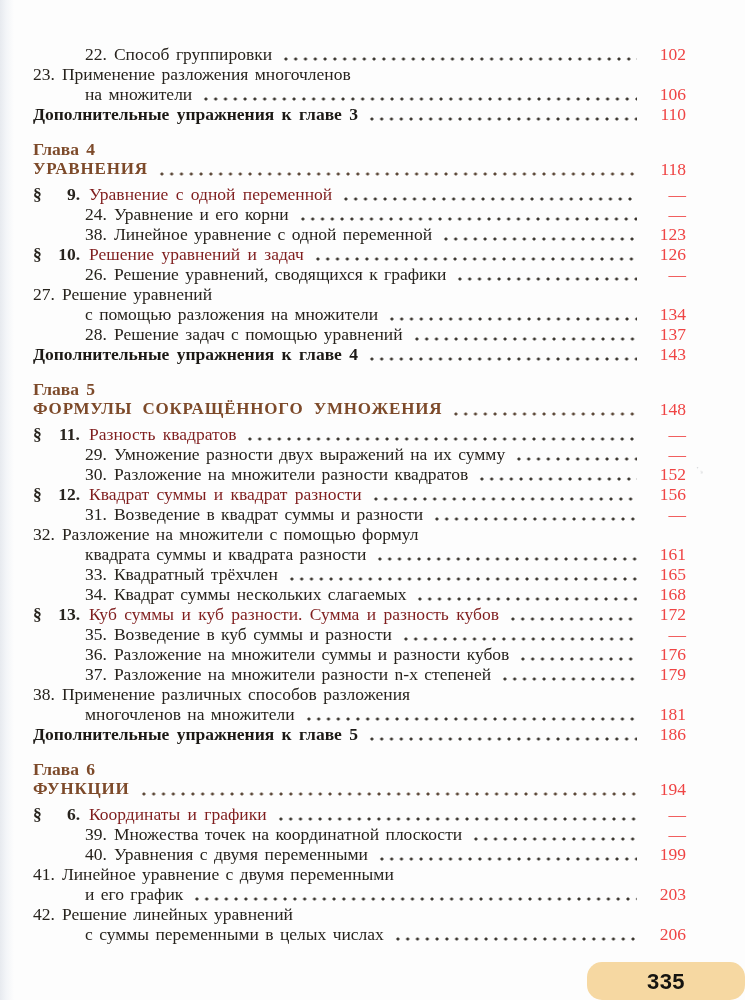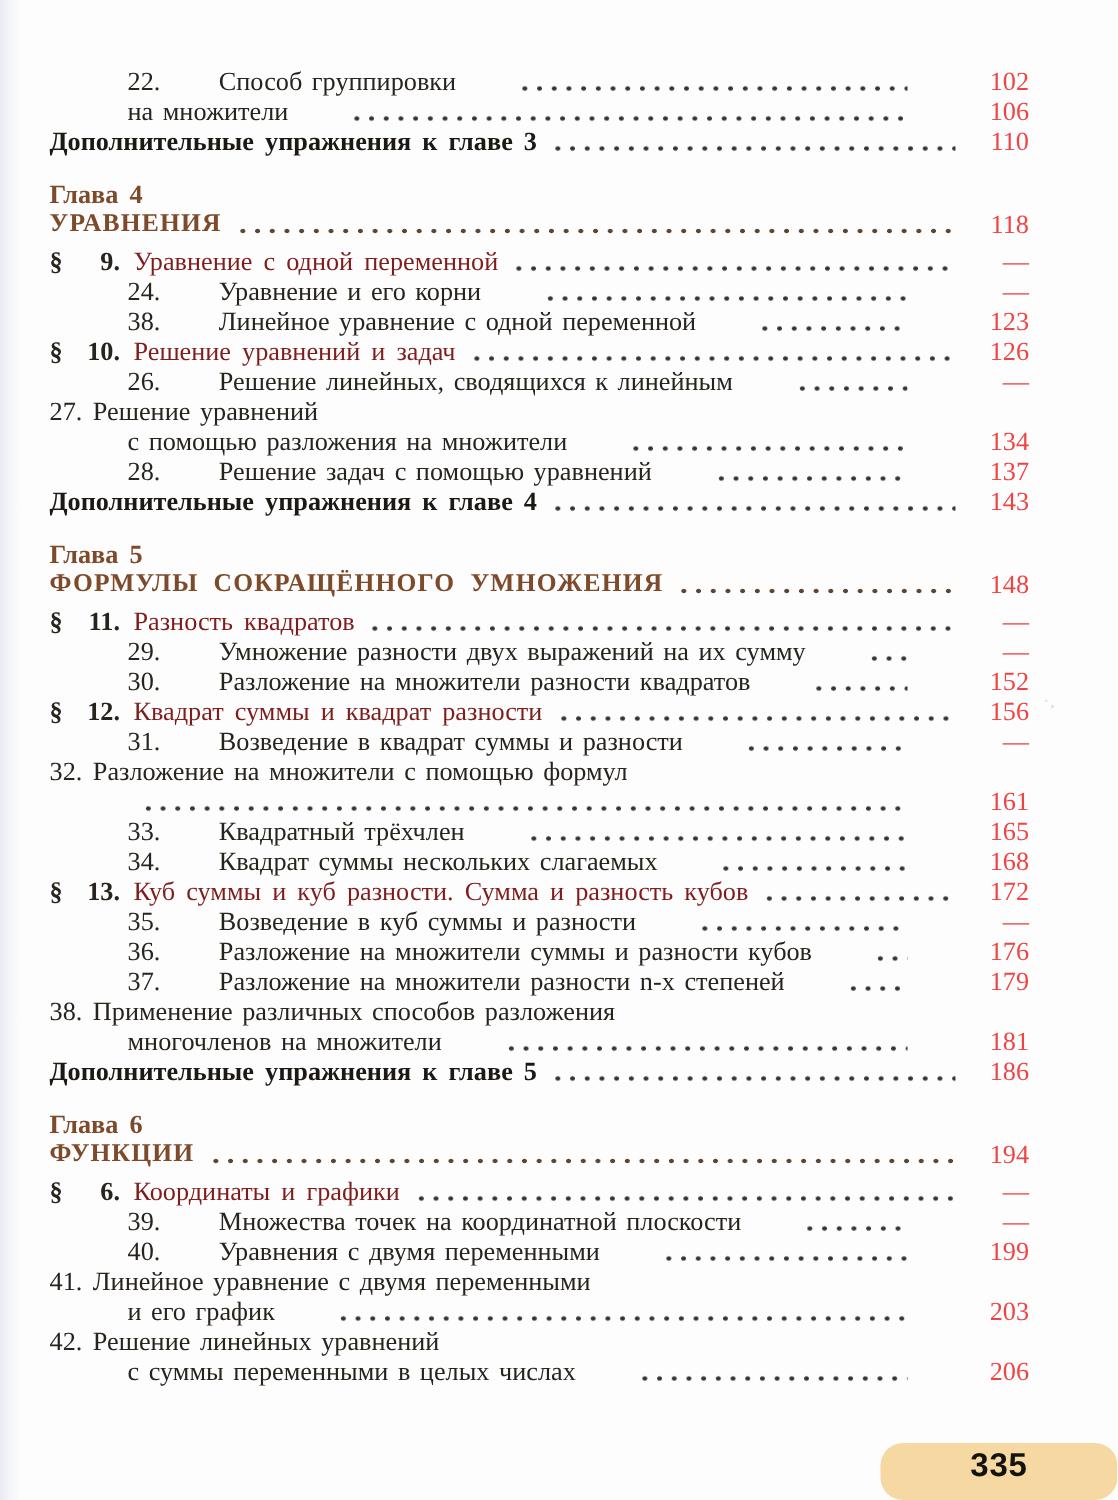--- a/index.html
+++ b/index.html
@@ -34,21 +34,21 @@
     display: flex; align-items: flex-end;
     font-size: 17.5px; line-height: 20px;
     white-space: nowrap;
   }
   .row span { line-height: 20px; }
   .gap-lg { height: 15px; }
   .gap-sm { height: 5px; }
 
   .label { word-spacing: 2px; }
   .inum { margin-right: 7px; }
-  .item, .cont { padding-left: 52px; gap: 32px; }
+  .item, .cont { padding-left: 52px; }
 
   .section .sec-mark { width: 17px; font-weight: 700; flex-shrink: 0; }
   .section .sec-num  { width: 30px; text-align: right; font-weight: 700; margin-right: 9px; flex-shrink: 0; }
   .section .label    { font-weight: 400; word-spacing: 3px; color: #7f1d1d; }
 
   .extra .label { font-weight: 700; word-spacing: 3px; color: #1c1915; }
 
   .chapter .label {
     font-weight: 700; color: var(--brown, #7d4a2a);
     word-spacing: 3px;
@@ -70,21 +70,21 @@
     background-image: radial-gradient(circle, #5a4636 1.35px, rgba(0,0,0,0) 1.75px);
   }
 
   .page-num {
     width: 44px; text-align: right; flex-shrink: 0; color: #ef4444;
   }
 
   .page-badge {
     position: absolute; left: 587px; top: 962px; width: 158px; height: 38px;
     background: var(--badge, #f6d8a2);
-    display: flex; justify-content: center; border-radius: 15px;
+    display: flex; align-items: center; justify-content: center; border-radius: 15px;
   }
   .page-badge .pn {
     font-family: "Liberation Sans", "DejaVu Sans", sans-serif;
     font-weight: 700; font-size: 22px; color: #15130f;
     letter-spacing: .5px; margin-top: 2px;
   }
 </style>
 </head>
 <body>
 
@@ -93,20 +93,24 @@
 
   <div class="smudge">·¸</div>
 
   <main class="toc">
       <div class="row item">
         <span class="inum">22.</span>
         <span class="label">Способ группировки</span>
         <span class="dots"></span>
         <span class="page-num">102</span>
       </div>
+      <div class="row item-open">
+        <span class="inum">23.</span>
+        <span class="label">Применение разложения многочленов</span>
+      </div>
       <div class="row cont">
         <span class="label">на множители</span>
         <span class="dots"></span>
         <span class="page-num">106</span>
       </div>
       <div class="row extra">
         <span class="label">Дополнительные упражнения к главе 3</span>
         <span class="dots"></span>
         <span class="page-num">110</span>
       </div>
@@ -141,21 +145,21 @@
       </div>
       <div class="row section">
         <span class="sec-mark">§</span>
         <span class="sec-num">10.</span>
         <span class="label">Решение уравнений и задач</span>
         <span class="dots"></span>
         <span class="page-num">126</span>
       </div>
       <div class="row item">
         <span class="inum">26.</span>
-        <span class="label">Решение линейных, сводящихся к линейным</span>
+        <span class="label">Решение уравнений, сводящихся к графики</span>
         <span class="dots"></span>
         <span class="page-num">—</span>
       </div>
       <div class="row item-open">
         <span class="inum">27.</span>
         <span class="label">Решение уравнений</span>
       </div>
       <div class="row cont">
         <span class="label">с помощью разложения на множители</span>
         <span class="dots"></span>
@@ -212,20 +216,21 @@
         <span class="inum">31.</span>
         <span class="label">Возведение в квадрат суммы и разности</span>
         <span class="dots"></span>
         <span class="page-num">—</span>
       </div>
       <div class="row item-open">
         <span class="inum">32.</span>
         <span class="label">Разложение на множители с помощью формул</span>
       </div>
       <div class="row cont">
+        <span class="label">квадрата суммы и квадрата разности</span>
         <span class="dots"></span>
         <span class="page-num">161</span>
       </div>
       <div class="row item">
         <span class="inum">33.</span>
         <span class="label">Квадратный трёхчлен</span>
         <span class="dots"></span>
         <span class="page-num">165</span>
       </div>
       <div class="row item">

